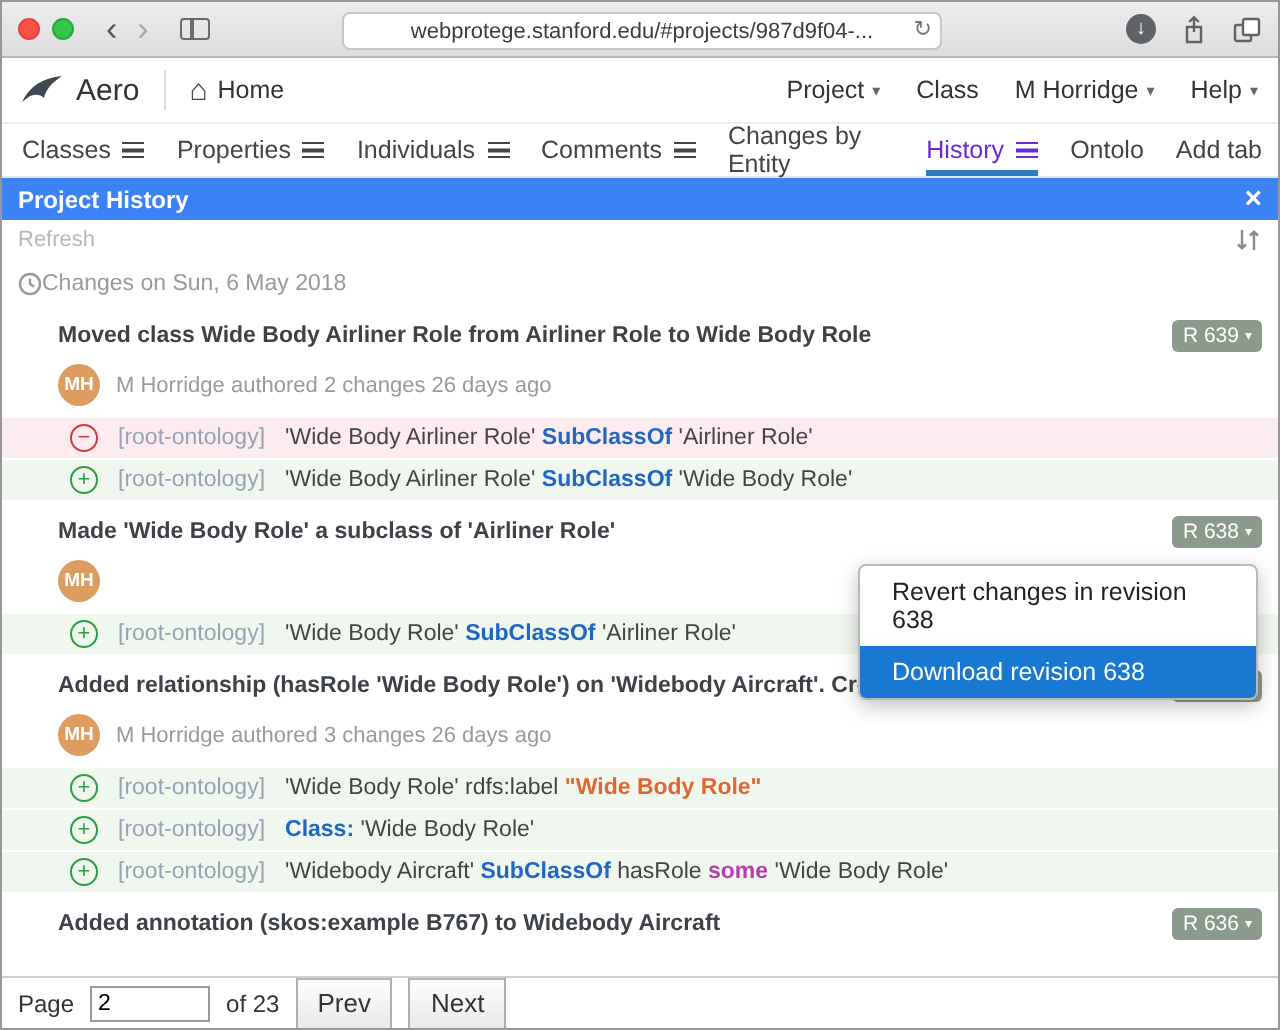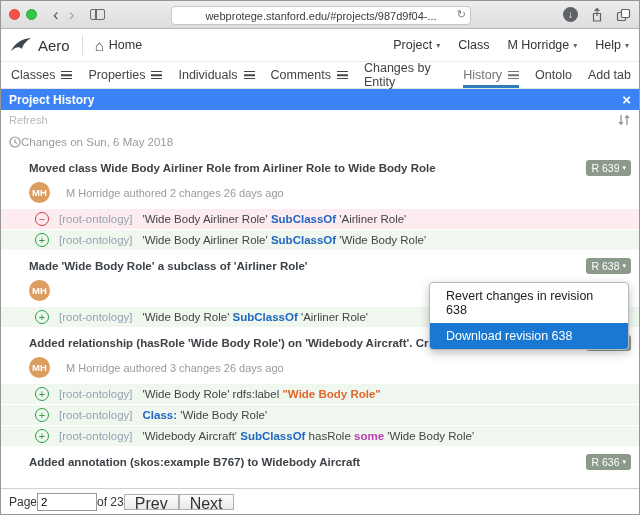--- a/index.html
+++ b/index.html
@@ -27,21 +27,21 @@
   .vdiv{width:1px;height:20px;background:#ddd;margin:0 12px;}
   .home{display:flex;align-items:center;gap:5px;font-size:12.5px;color:#333;}
   .home-ic{font-size:15px;color:#444;line-height:1;}
   .appmenus{margin-left:auto;margin-right:10px;display:flex;align-items:center;gap:18px;font-size:12.5px;color:#333;}
   .appmenu{display:flex;align-items:center;}
   .mcaret{font-size:8px;color:#666;margin-left:4px;}
 
   
   .tabbar{position:absolute;top:61px;left:0;right:0;height:26px;background:#fff;border-bottom:1px solid #e6e6e6;display:flex;align-items:center;padding-left:10px;box-sizing:content-box;}
   .tab{display:flex;align-items:center;margin-right:16px;color:#444;font-size:12.5px;height:100%;position:relative;}
-  .tab.active{color:#737373;}
+  .tab.active{color:#6d28d9;}
   .tab.active::after{content:"";position:absolute;left:0;right:0;bottom:0;height:3px;background:#2f7cc0;}
   .burger{display:inline-block;width:11px;height:8px;box-sizing:border-box;border-top:1.5px solid currentColor;border-bottom:1.5px solid currentColor;position:relative;margin-left:6px;}
   .burger::after{content:"";position:absolute;left:0;right:0;top:50%;transform:translateY(-50%);height:1.5px;background:currentColor;}
   .addtab{margin-left:auto;margin-right:8px;font-size:12.5px;color:#444;white-space:nowrap;}
 
   
   .phbar{position:absolute;top:88px;left:0;right:0;height:21px;background:#3b82f6;color:#fff;display:flex;align-items:center;padding:0 8px;font-size:12px;font-weight:bold;box-sizing:border-box;}
   .closex{margin-left:auto;font-size:15px;font-weight:bold;line-height:1;}
 
   
@@ -50,21 +50,21 @@
   .sort{margin-left:auto;display:flex;align-items:center;}
 
   
   .content{position:absolute;top:129px;left:0;right:0;bottom:27px;overflow:hidden;background:#fff;}
   .dategroup{display:flex;align-items:center;gap:0;padding:6px 0 4px 8px;color:#9a9a9a;font-size:11.5px;}
   .entry{margin-top:8px;}
   .etitle{display:flex;align-items:center;padding:0 8px 0 28px;}
   .etext{font-weight:bold;font-size:11.5px;color:#3c4247;flex:1;white-space:nowrap;overflow:hidden;}
   .badge{margin-left:8px;background:#8b9a8b;color:#fff;font-size:10.5px;padding:2px 5px;border-radius:3px;white-space:nowrap;flex-shrink:0;display:flex;align-items:center;}
   .bcaret{font-size:7px;margin-left:3px;}
-  .byline{display:flex;align-items:center;gap:16px;padding-left:28px;margin:6px 0;}
+  .byline{display:flex;align-items:center;gap:8px;padding-left:28px;margin:6px 0;}
   .avatar{width:21px;height:21px;border-radius:50%;background:#dd9c60;color:#fff;font-size:9.5px;font-weight:bold;display:flex;align-items:center;justify-content:center;flex-shrink:0;}
   .byl{color:#9a9a9a;font-size:11px;}
   .drow{display:flex;align-items:center;padding:3px 8px 3px 34px;margin:1px 0;font-size:11.5px;}
   .drow.removed{background:#fcecef;}
   .drow.added{background:#eff7ef;}
   .opicon{width:14px;height:14px;border-radius:50%;border:1px solid;font-size:11px;line-height:12px;text-align:center;flex-shrink:0;box-sizing:border-box;}
   .opicon.plus{color:#2e9e44;border-color:#2e9e44;}
   .opicon.minus{color:#cf3a3a;border-color:#cf3a3a;}
   .onto{color:#96a3b3;margin:0 10px;flex-shrink:0;}
   .segs{white-space:nowrap;color:#444;overflow:hidden;}
@@ -73,23 +73,23 @@
   .seg-kw{color:#2166c0;font-weight:bold;}
   .seg-lit{color:#e2662d;font-weight:bold;}
   .seg-some{color:#b93cb0;font-weight:bold;}
 
   
   .ctxmenu{position:absolute;left:428px;top:281px;width:198px;background:#fff;border:1px solid #b9b9b9;border-radius:4px;box-shadow:0 3px 10px rgba(0,0,0,.25);overflow:hidden;z-index:10;font-size:12.5px;}
   .cmi{padding:6px 16px;color:#222;}
   .cmi.hl{background:#1878d2;color:#fff;}
 
   
-  .footer{position:absolute;left:0;right:0;bottom:0;height:26px;border-top:1px solid #d0d0d0;background:#fff;display:flex;align-items:center;padding:8px 8px;font-size:12px;color:#333;box-sizing:border-box;}
+  .footer{position:absolute;left:0;right:0;bottom:0;height:26px;border-top:1px solid #d0d0d0;background:#fff;display:flex;align-items:center;gap:8px;padding:8px 8px;font-size:12px;color:#333;box-sizing:border-box;}
   .pageinput{width:52px;height:16px;border:1px solid #999;font-size:11.5px;padding:0 3px;font-family:inherit;}
-  .pgbtn{height:16px;padding:0 10px;font-size:16px;border:1px solid #b0b0b0;border-radius:0;background:linear-gradient(#fdfdfd,#e9e9e9);color:#333;font-family:inherit;}
+  .pgbtn{height:26px;padding:0 10px;font-size:13px;border:1px solid #b0b0b0;border-radius:0;background:linear-gradient(#fdfdfd,#e9e9e9);color:#333;font-family:inherit;}
 </style>
 </head>
 <body>
 
 <div class="window">
 
   <div class="chrome">
     <span class="dot red"></span>
     <span class="dot green"></span>
     <span class="nav back">‹</span>

